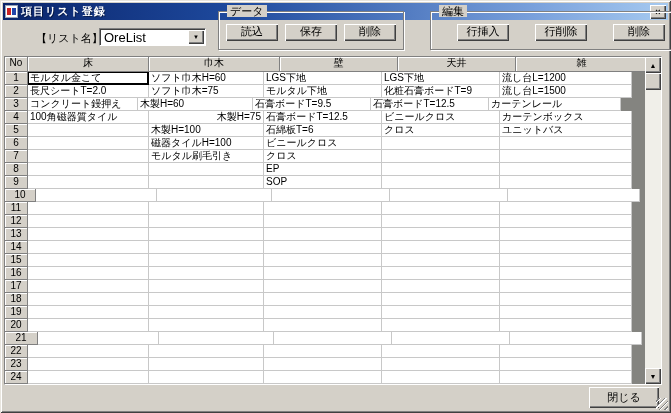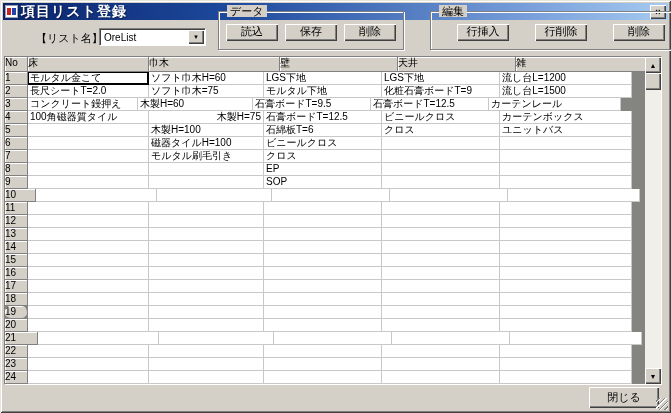--- a/index.html
+++ b/index.html
@@ -19,37 +19,37 @@
     position:absolute; left:3px; top:3px; right:3px; height:17px;
     background: linear-gradient(to right, #0a246a, #1e4a9e 35%, #7aa1dc 80%, #a6caf0);
     display:flex; align-items:center; padding:0 2px;
   }
   .title-icon { width:13px; height:13px; margin-right:3px; position:relative;
     background:#fff; border:1px solid #9aa4b8; flex:0 0 auto; }
   .title-icon::before { content:""; position:absolute; left:1px; top:2px;
     width:4px; height:7px; background:#cc2222; }
   .title-icon::after { content:""; position:absolute; right:1px; top:2px;
     width:4px; height:7px; background:#2244aa; }
-  .title-text { color:#fff; font-weight:bold; font-size:14px; letter-spacing:1px;
+  .title-text { color:#fff; font-weight:bold; font-size:11px; letter-spacing:1px;
     text-shadow:1px 1px 0 rgba(0,0,0,.4); white-space:nowrap; }
   .title-close {
     margin-left:auto; width:16px; height:14px; background:#d4d0c8;
     box-shadow: inset 1px 1px 0 #fff, inset -1px -1px 0 #404040, inset -2px -2px 0 #808080;
     display:flex; align-items:center; justify-content:center;
     font-size:9px; font-weight:bold; color:#000; cursor:default;
   }
   .label { position:absolute; color:#000; white-space:nowrap; }
   .combo {
     position:absolute; left:99px; top:28px; width:107px; height:18px;
     background:#fff; border:1px solid;
     border-color:#808080 #fff #fff #808080;
     box-shadow: inset 1px 1px 0 #404040;
     display:flex; align-items:center;
   }
-  .combo-value { flex:1; padding:0 10px 0 4px; font-size:10px; overflow:hidden; white-space:nowrap; }
+  .combo-value { flex:1; padding:0 10px 0 4px; font-size:13px; overflow:hidden; white-space:nowrap; }
   .combo-btn {
     width:16px; height:14px; margin-right:1px; background:#d4d0c8; flex:0 0 auto;
     box-shadow: inset 1px 1px 0 #fff, inset -1px -1px 0 #404040, inset -2px -2px 0 #808080;
     display:flex; align-items:center; justify-content:center; font-size:6px; color:#000;
   }
   .groupbox {
     position:absolute; top:11px; height:39px;
     border:1px solid #808080;
     box-shadow: 1px 1px 0 #fff, inset 1px 1px 0 #fff;
   }
@@ -73,21 +73,21 @@
     overflow:hidden;
   }
   .grid-inner { position:absolute; left:0; top:0; right:16px; bottom:0; overflow:hidden; }
   .trow { display:flex; height:13px; }
   .trow.head { height:15px; }
   .cell {
     height:100%; flex:0 0 auto; overflow:hidden; white-space:nowrap;
     font-size:10px; line-height:12px;
   }
   .fixed {
-    background:#d4d0c8; text-align:left;
+    background:#d4d0c8; text-align:center;
     border-right:1px solid #808080; border-bottom:1px solid #808080;
     box-shadow: inset 1px 1px 0 #fff;
   }
   .data {
     background:#fff; padding:0 2px;
     border-right:1px solid #c8c8c8; border-bottom:1px solid #c8c8c8;
   }
   .data.active { box-shadow: inset 0 0 0 1px #000; border-right-color:#000; border-bottom-color:#000; }
   .vscroll {
     position:absolute; top:0; right:0; width:16px; bottom:0;
@@ -298,21 +298,21 @@
         </div>
         <div class="trow">
           <div class="cell fixed" style="width: 23px;">18</div>
           <div class="cell data" style="width: 121px;"></div>
           <div class="cell data" style="width: 115px;"></div>
           <div class="cell data" style="width: 118px;"></div>
           <div class="cell data" style="width: 118px;"></div>
           <div class="cell data" style="width: 132px;"></div>
         </div>
         <div class="trow">
-          <div class="cell fixed" style="width: 23px; border-radius: 6px;">19</div>
+          <div class="cell fixed" style="width: 23px;">19</div>
           <div class="cell data" style="width: 121px;"></div>
           <div class="cell data" style="width: 115px;"></div>
           <div class="cell data" style="width: 118px;"></div>
           <div class="cell data" style="width: 118px;"></div>
           <div class="cell data" style="width: 132px;"></div>
         </div>
         <div class="trow">
           <div class="cell fixed" style="width: 23px;">20</div>
           <div class="cell data" style="width: 121px;"></div>
           <div class="cell data" style="width: 115px;"></div>

